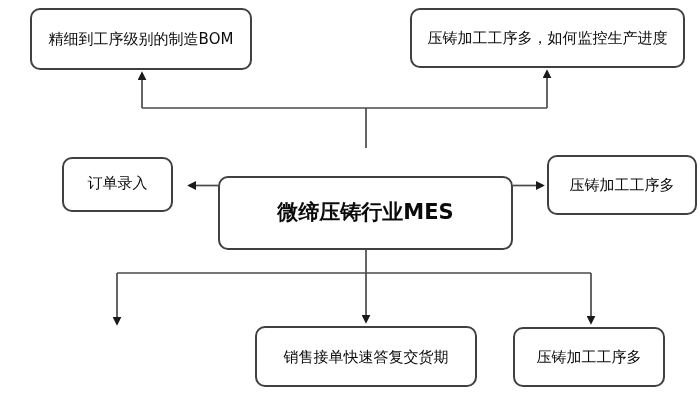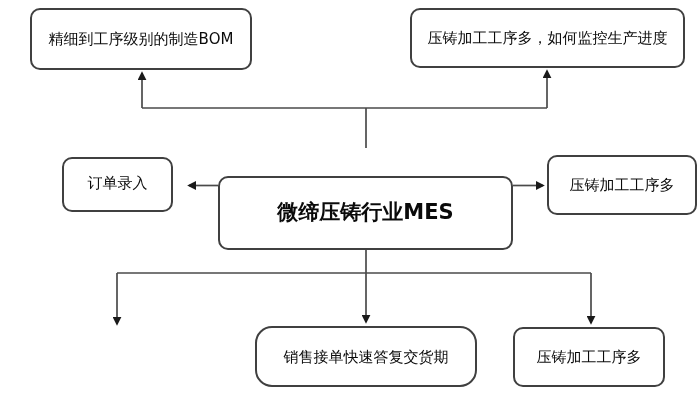--- a/index.html
+++ b/index.html
@@ -43,21 +43,21 @@
     font-size: 21px;
     font-weight: 700;
     border-width: 2px;
     margin-top: 28px;
   }
   .node-top-left    { left: 30px;  top: 8px;   width: 222px; height: 62px; }
   .node-top-right   { left: 410px; top: 8px;   width: 275px; height: 60px; }
   .node-left        { left: 62px;  top: 157px; width: 111px; height: 55px; font-family: Liberation Mono, monospace; }
   .node-right       { left: 547px; top: 155px; width: 150px; height: 60px; }
   .node-bottom-left   { left: 7px;   top: 328px; width: 221px; height: 59px; }
-  .node-bottom-center { left: 255px; top: 326px; width: 222px; height: 61px; border-radius: 17px; }
+  .node-bottom-center { left: 255px; top: 326px; width: 222px; height: 61px; }
   .node-bottom-right  { left: 513px; top: 327px; width: 152px; height: 60px; }
 </style>
 </head>
 <body>
 
 <div class="canvas">
 
   <svg class="connectors" viewBox="0 0 700 400" xmlns="http://www.w3.org/2000/svg">
     <defs>
       <marker id="arrow" viewBox="0 0 10 10" refX="8" refY="5" markerWidth="9" markerHeight="9" markerUnits="userSpaceOnUse" orient="auto">

